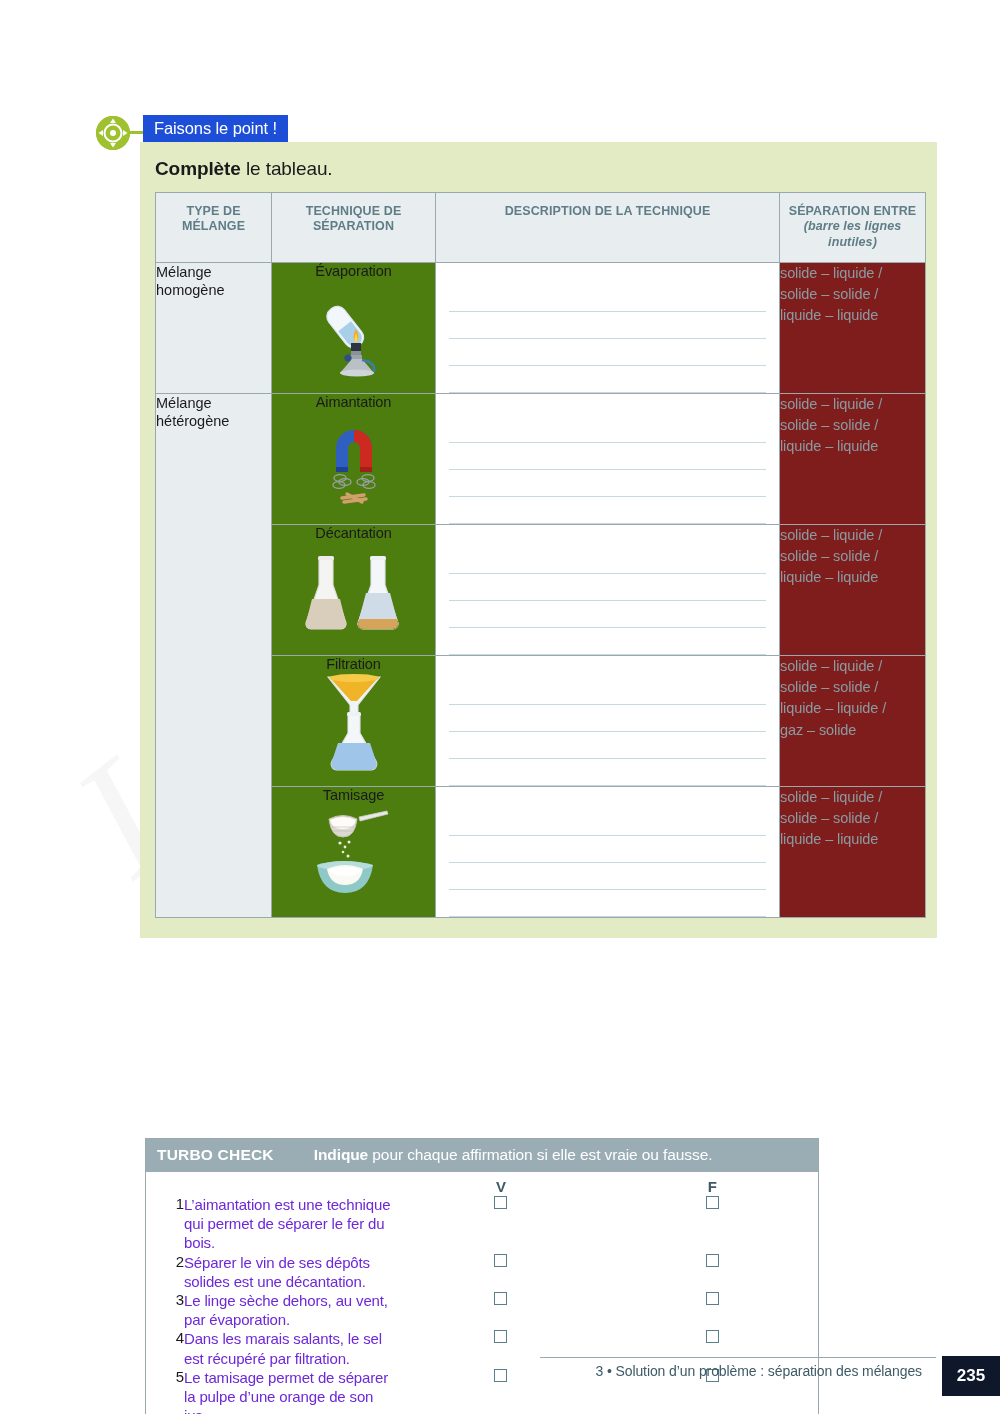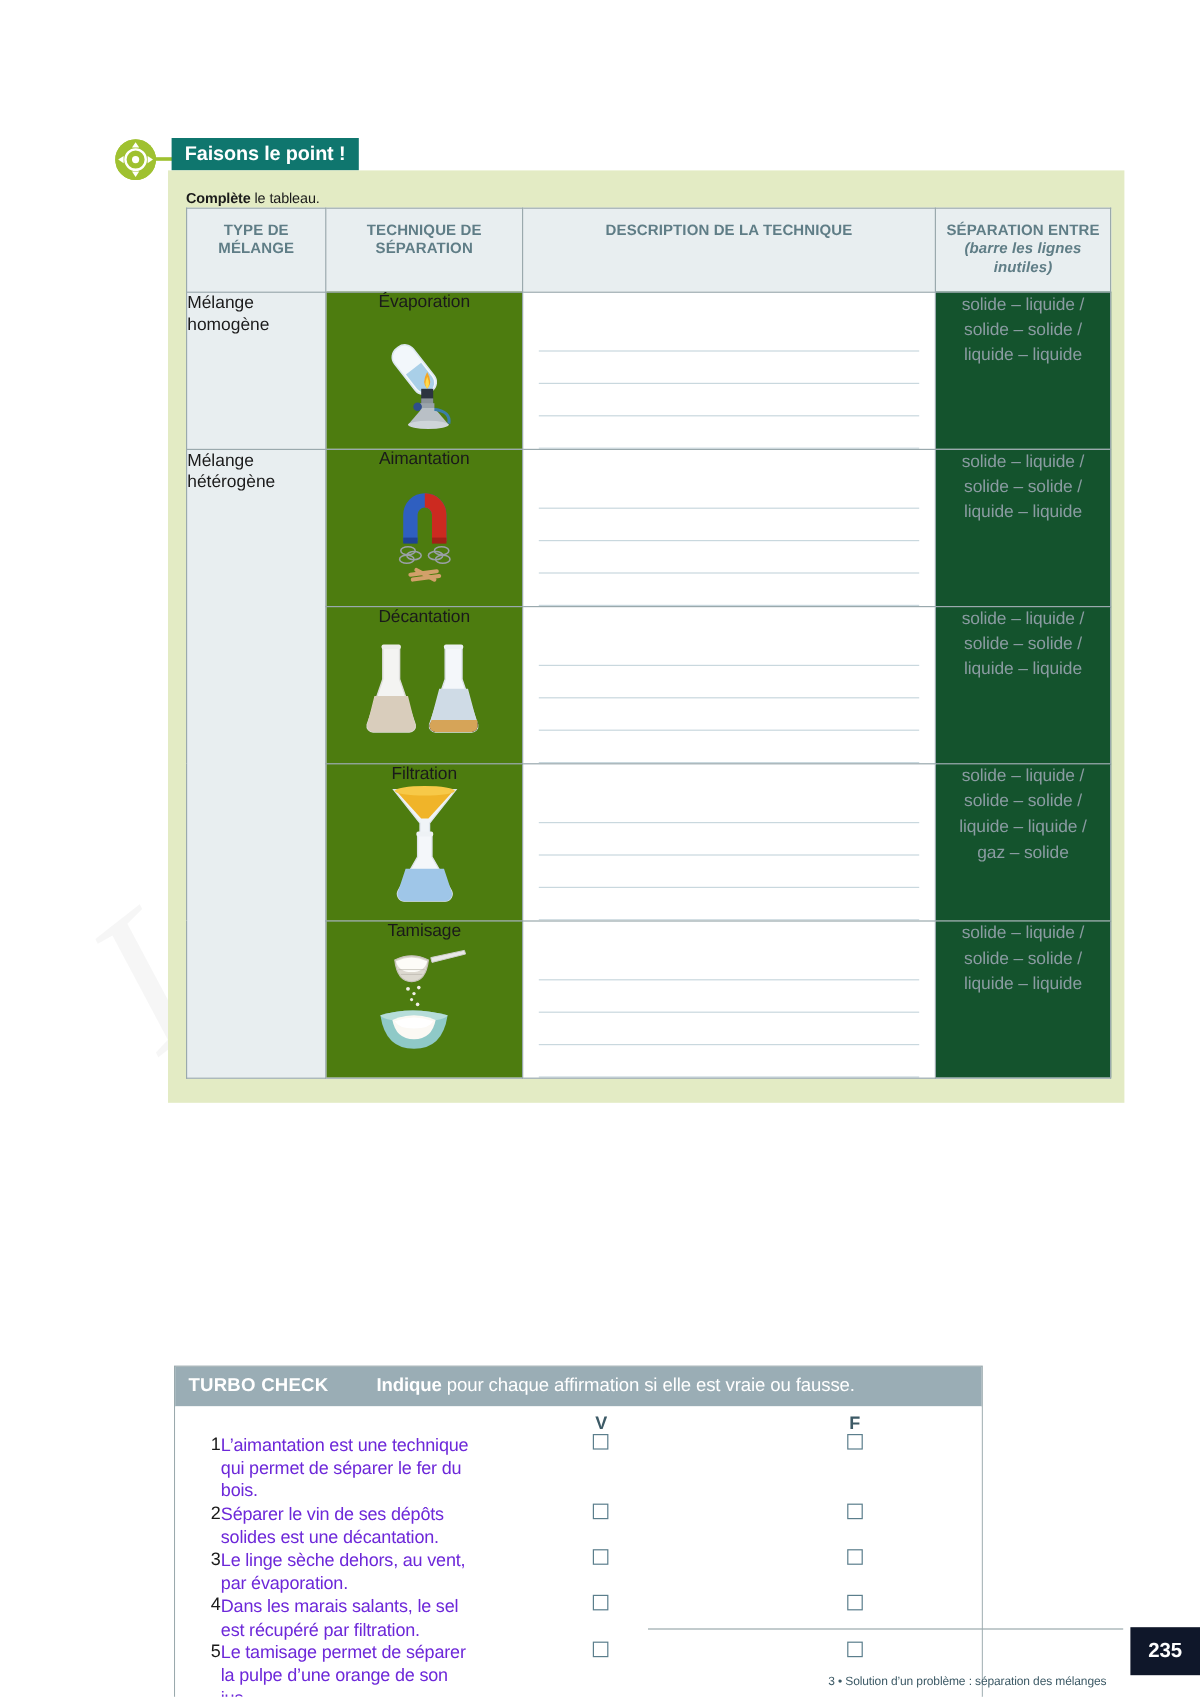--- a/index.html
+++ b/index.html
@@ -61,44 +61,44 @@
   .icon-connector {
     position: absolute;
     left: 33px; top: 19px;
     width: 17px; height: 3px;
     background: #9fc130;
   }
   .title-tab {
     position: absolute;
     left: 47px; top: 3px;
     height: 27px;
-    background: #0f766e;
+    background: #1d4ed8;
     color: #ffffff;
     font-size: 16.5px;
-    font-weight: bold;
+    font-weight: normal;
     padding: 0 11px 0 11px;
     line-height: 27px;
     display: inline-block;
     white-space: nowrap;
     letter-spacing: -0.1px;
   }
 
   
   .green-panel {
     position: absolute;
     left: 140px;
     top: 142px;
     width: 797px;
     background: #e3ebc4;
     padding: 0;
   }
   .instruction {
-    font-size: 12px;
+    font-size: 19px;
     color: #1a1a1a;
-    padding: 16px 0 1px 15px;
+    padding: 16px 0 12px 15px;
     letter-spacing: -0.1px;
   }
   .instruction b { font-weight: bold; }
 
   
   .tbl-wrap {
     margin: 0 12px 20px 15px;
   }
   table.main {
     border-collapse: collapse;
@@ -168,27 +168,26 @@
     box-sizing: border-box;
     padding: 22px 13px 0 13px;
   }
   .ruled .ln {
     border-bottom: 1px solid #c9d8de;
     height: 26px;
   }
   .ruled .ln.first { border-top: none; }
 
   td.sep-cell {
-    background: #14532d;
+    background: #7f1d1d;
     padding: 13px 6px 8px 10px;
     font-size: 14.5px;
     color: #8a9ba1;
     line-height: 1.47;
     letter-spacing: -0.1px;
-    text-align: center;
   }
   td.sep-cell div { white-space: nowrap; }
 
   
   .turbo {
     position: absolute;
     left: 145px;
     top: 1138px;
     width: 674px;
     border: 1px solid #9aa9ad;
@@ -264,25 +263,24 @@
     left: 540px;
     top: 1357px;
     width: 396px;
     height: 1px;
     background: #9aa9ad;
   }
   .footer-text {
     position: absolute;
     right: 78px;
     top: 1363px;
-    font-size: 10px;
+    font-size: 14px;
     color: #3d5a66;
     letter-spacing: -0.1px;
     white-space: nowrap;
-    margin-top: 33px;
   }
   .page-num {
     position: absolute;
     right: 0px;
     top: 1356px;
     width: 58px;
     height: 40px;
     background: #0f172a;
     color: #ffffff;
     font-size: 17px;

